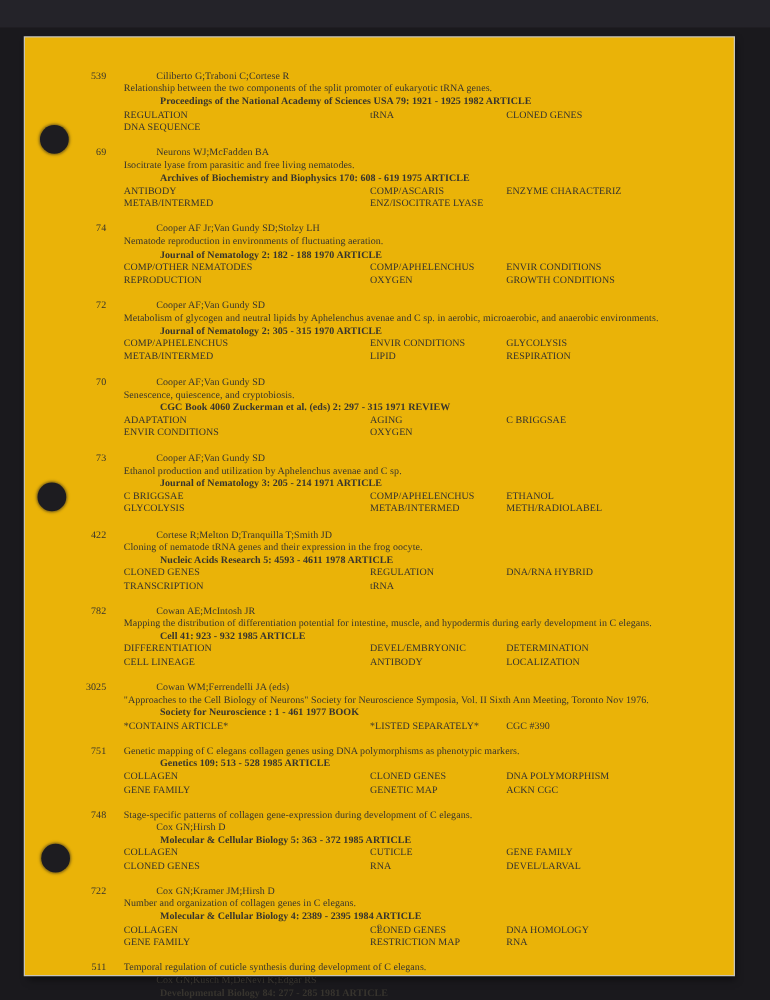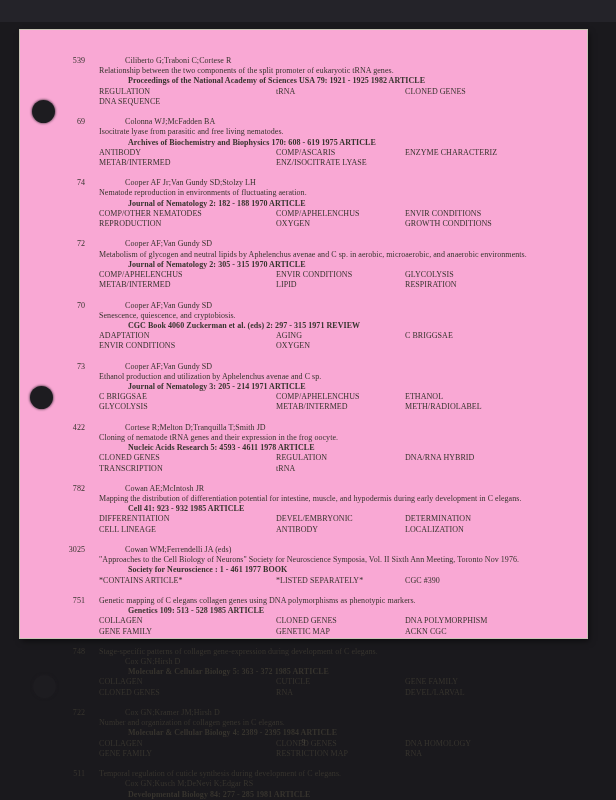--- a/index.html
+++ b/index.html
@@ -8,22 +8,22 @@
     background:#1a191d;
     position:relative;
     overflow:hidden;
     font-family:"Liberation Serif", serif;
   }
   .scan-top-band{
     position:absolute;left:0;top:0;width:616px;height:22px;
     background:#242329;
   }
   .page{
-    position:absolute;left:20px;top:30px;width:567px;height:608px;
-    background:#f9a8d4;
+    position:absolute;left:20px;top:30px;width:567px;height:750px;
+    background:#eab308;
     box-shadow:0 0 0 1px #c9c5b6, 2px 3px 6px rgba(0,0,0,0.55);
   }
   .hole{
     position:absolute;width:23px;height:23px;border-radius:50%;
     background:#1d1c20;
     box-shadow:0 0 2px 1px rgba(29,28,32,0.5);
   }
   .hole-1{left:12px;top:70px;}
   .hole-2{left:10px;top:356px;}
   .hole-3{left:13px;top:645px;}
@@ -43,21 +43,21 @@
   .ebody{margin-left:74px;margin-right:2px;}
   .line{height:10.2px;line-height:10.2px;white-space:nowrap;overflow:hidden;margin-left:31px;}
   .title{margin-left:5px;}
   .source{margin-left:34px;font-weight:bold;}
   .kwrow{position:relative;margin-left:5px;height:10.2px;}
   .kw{
     position:absolute;top:0;
     height:10.2px;line-height:10.2px;white-space:nowrap;
   }
   .kw-0{left:0;}
-  .kw-1{left:137px;padding-left:40px;}
+  .kw-1{left:157px;padding-left:40px;}
   .kw-2{left:306px;}
   .page-number{
     position:absolute;left:0;top:708px;width:100%;
     text-align:center;color:#4a463e;font-size:8px;
   }
 </style>
 </head>
 <body>
 
 <div class="scan-top-band"></div>
@@ -83,21 +83,21 @@
             <div class="kwrow">
               <span class="kw kw-0">DNA SEQUENCE</span>
             </div>
           </div>
     </div>
   </div>
 
   <div class="entry">
     <div class="num">69</div>
     <div class="ebody">
-      <div class="line authors">Colonna WJ;McFadden BA</div>
+      <div class="line authors">Neurons WJ;McFadden BA</div>
       <div class="line title">Isocitrate lyase from parasitic and free living nematodes.</div>
       <div class="line source">Archives of Biochemistry and Biophysics 170: 608 - 619  1975  ARTICLE</div>
       <div class="kwrows">
             <div class="kwrow">
               <span class="kw kw-0">ANTIBODY</span>
               <span class="kw kw-1">COMP/ASCARIS</span>
               <span class="kw kw-2">ENZYME CHARACTERIZ</span>
             </div>
             <div class="kwrow">
               <span class="kw kw-0">METAB/INTERMED</span>

